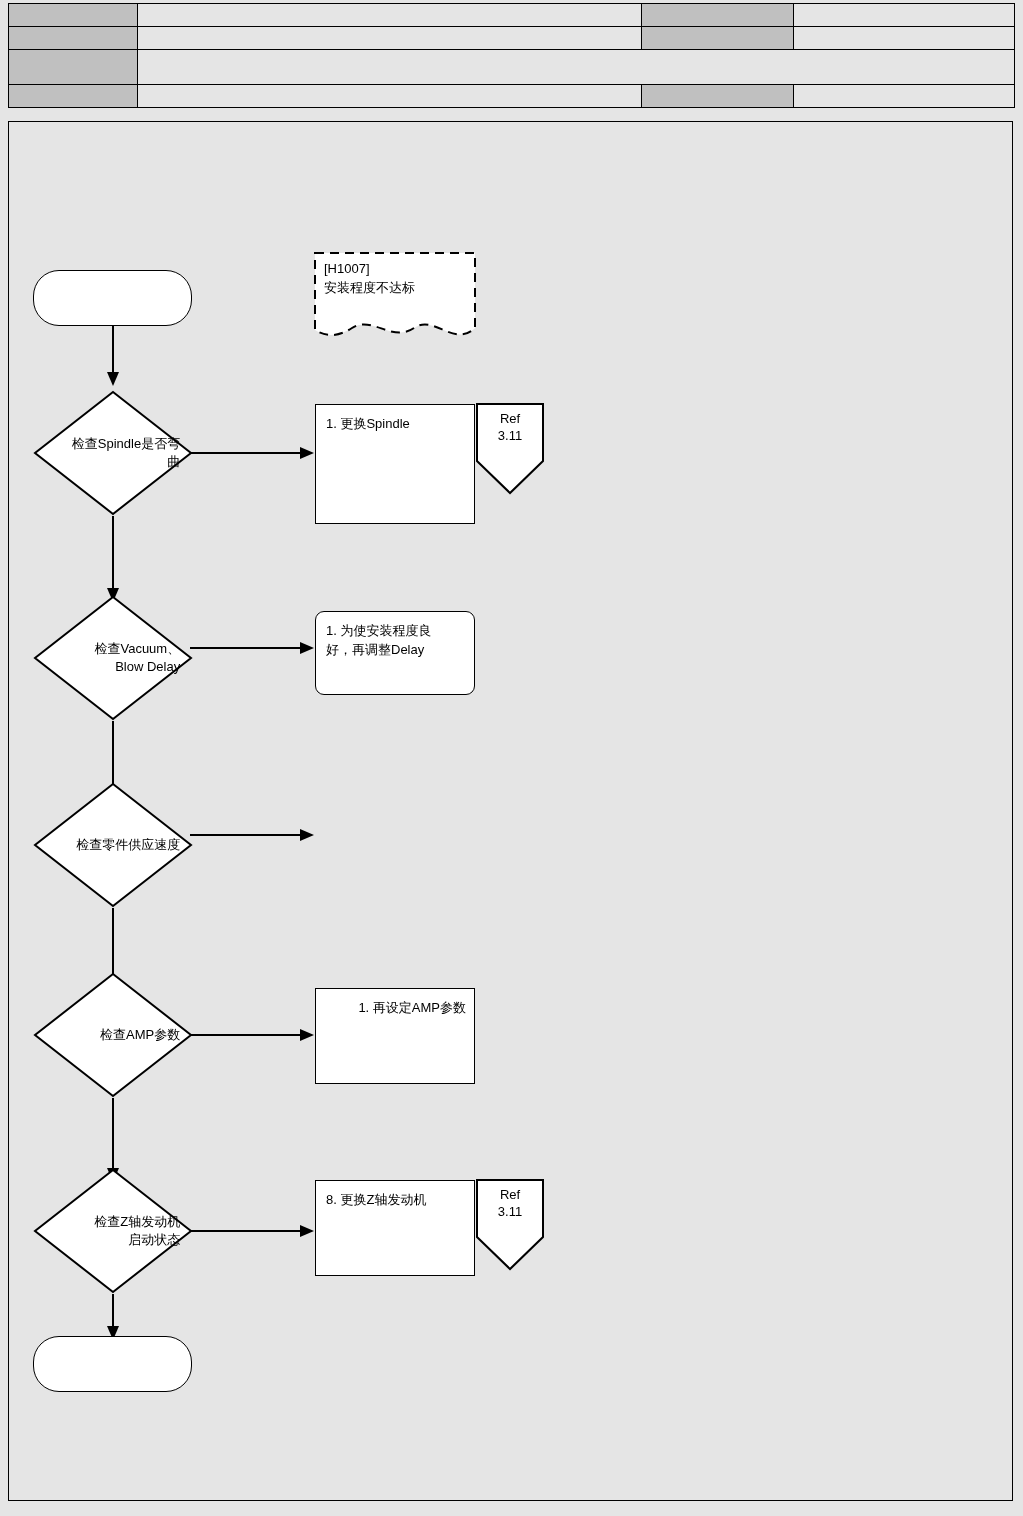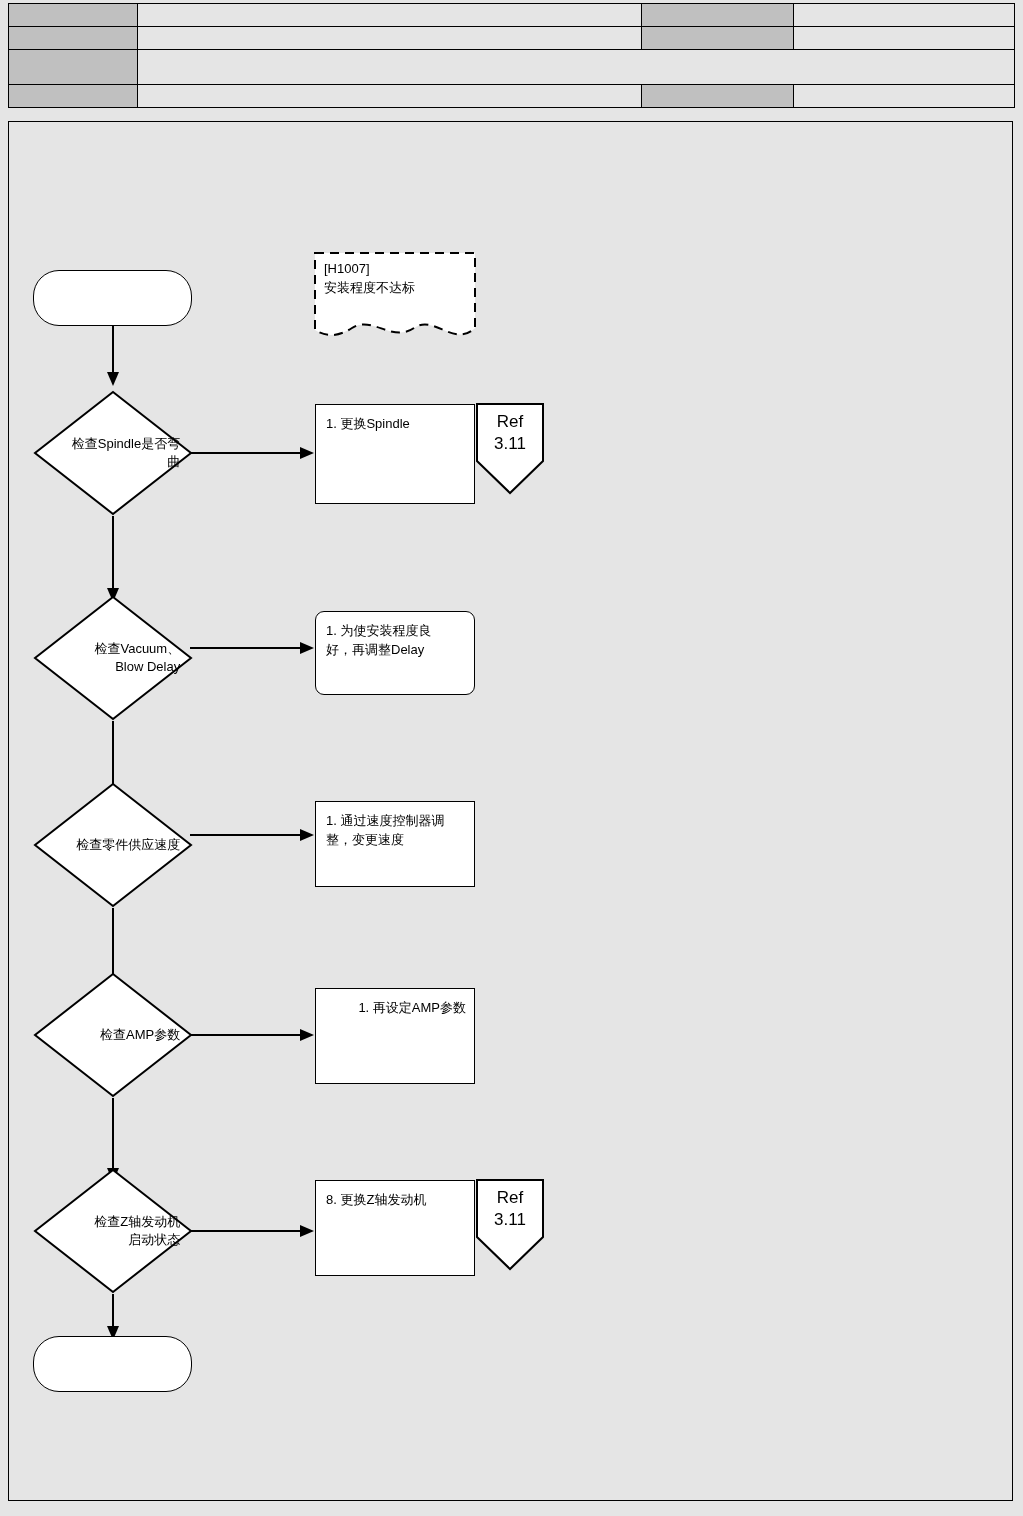--- a/index.html
+++ b/index.html
@@ -101,21 +101,21 @@
   .ref-tag {
     position: absolute;
   }
   .ref-tag svg { display: block; }
   .ref-text {
     position: absolute;
     left: 0;
     top: 8px;
     width: 100%;
     text-align: center;
-    font-size: 17px;
+    font-size: 13px;
     line-height: 1.3;
     pointer-events: none;
   }
 
   .note-shape {
     position: absolute;
   }
   .note-shape svg { display: block; }
   .note-text {
     position: absolute;
@@ -200,21 +200,21 @@
     </div>
   </div>
 
   <div class="conn" style="left:190px; top:444px; width:125px; height:20px;">
     <svg width="125" height="20" viewBox="0 0 125 20">
       <line x1="0" y1="9" x2="114" y2="9" stroke="#000" stroke-width="2"></line>
       <polygon points="124,9 110,3 110,15" fill="#000"></polygon>
     </svg>
   </div>
 
-  <div class="node process" style="left:315px; top:404px; width:160px; height:100px;">
+  <div class="node process" style="left:315px; top:404px; width:160px; height:120px;">
     <div>1. 更换Spindle</div>
     <div></div>
   </div>
 
   <div class="ref-tag" style="left:476px; top:403px; width:68px; height:92px;">
     <svg width="68" height="92" viewBox="0 0 68 92">
       <path d="M1,1 L67,1 L67,58 L34,90 L1,58 Z" fill="#ffffff" stroke="#000000" stroke-width="2"></path>
     </svg>
     <div class="ref-text">
       <div>Ref</div>
@@ -268,24 +268,20 @@
     </div>
   </div>
 
   <div class="conn" style="left:190px; top:826px; width:125px; height:20px;">
     <svg width="125" height="20" viewBox="0 0 125 20">
       <line x1="0" y1="9" x2="114" y2="9" stroke="#000" stroke-width="2"></line>
       <polygon points="124,9 110,3 110,15" fill="#000"></polygon>
     </svg>
   </div>
 
-  <div class="node process" style="left:315px; top:801px; width:160px; height:86px;">
-    <div>1. 通过速度控制器调</div>
-    <div>整，变更速度</div>
-  </div>
 
   <div class="conn" style="left:104px; top:908px; width:20px; height:86px;">
     <svg width="20" height="86" viewBox="0 0 20 86">
       <line x1="9" y1="0" x2="9" y2="72" stroke="#000" stroke-width="2"></line>
       <polygon points="9,84 3,70 15,70" fill="#000"></polygon>
     </svg>
   </div>
 
   <div class="decision-wrap" style="left:33px; top:972px; width:160px; height:126px;">
     <svg class="decision-shape" viewBox="0 0 160 126" preserveAspectRatio="none">

